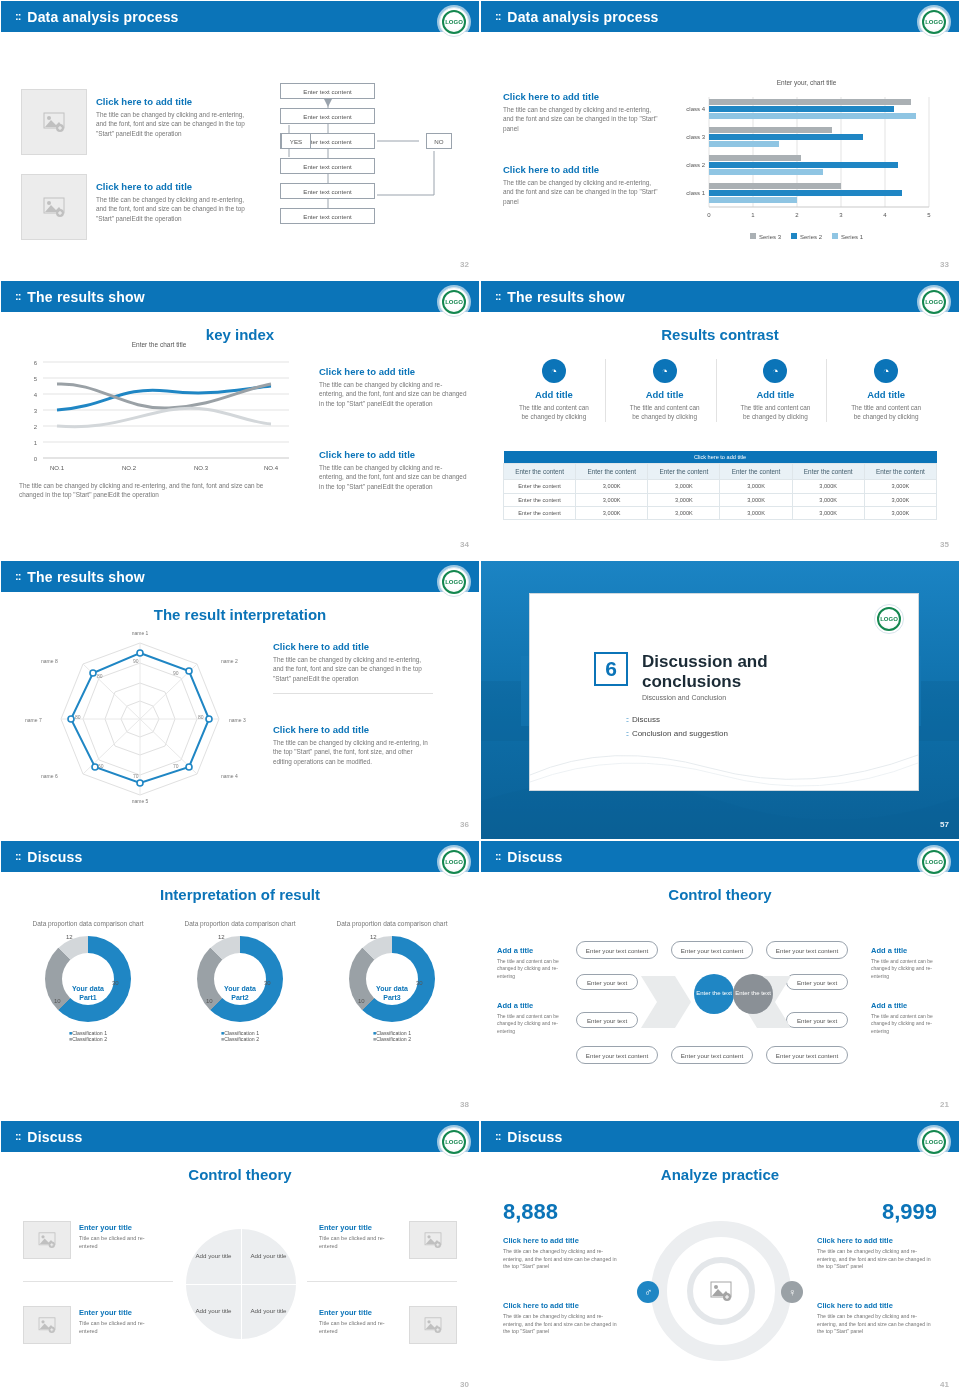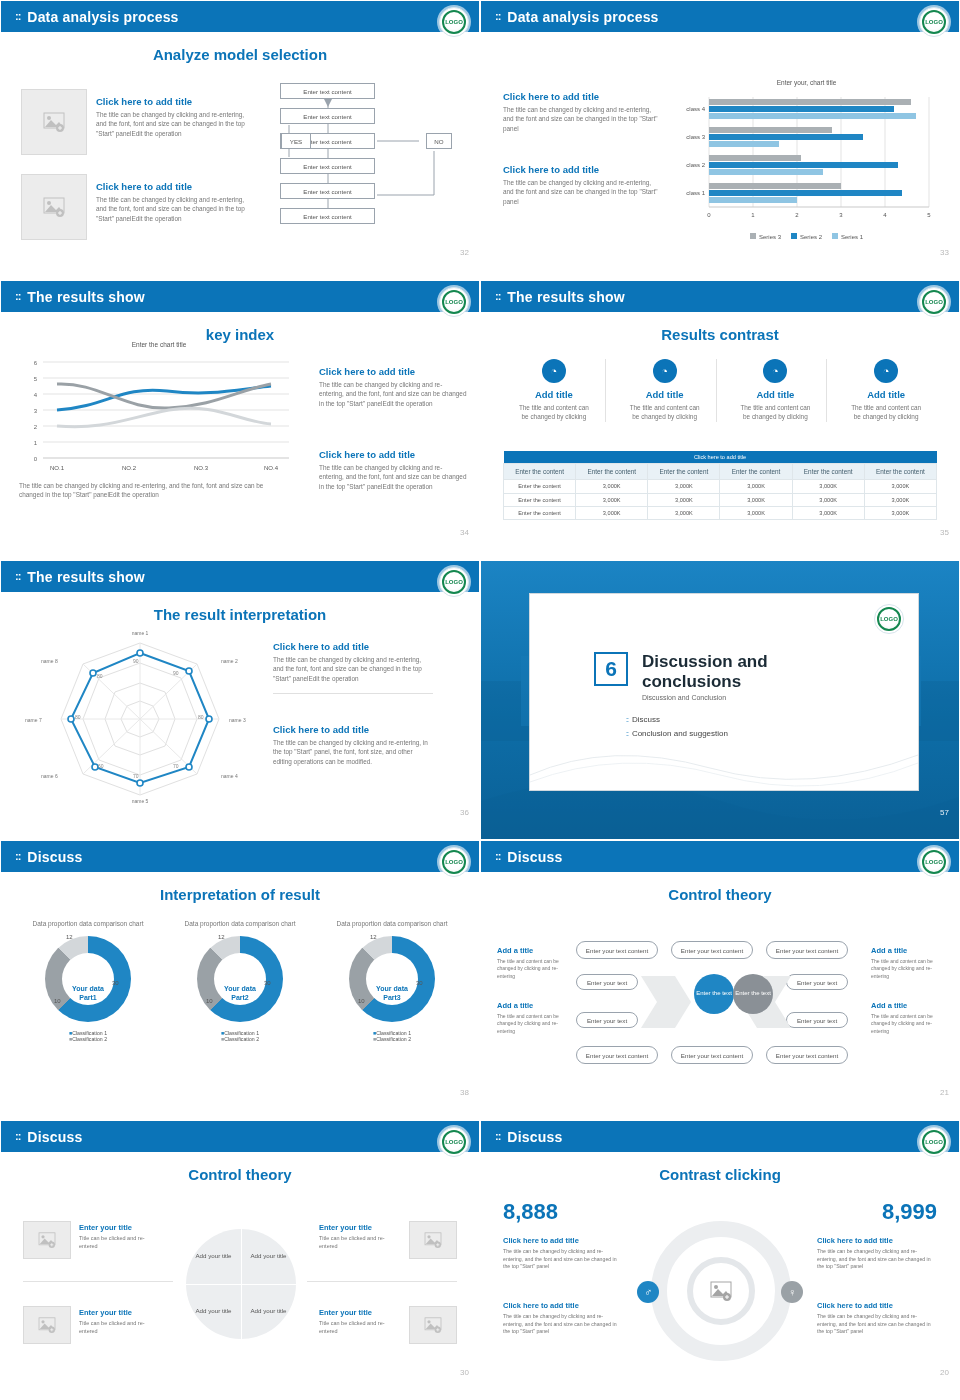--- a/index.html
+++ b/index.html
@@ -41,22 +41,22 @@
     box-shadow:0 0 0 2px rgba(255,255,255,.6);
   }
   .badge .ring {
     width:24px;height:24px;border-radius:50%;
     border:2px solid #14874f;
     display:flex;align-items:center;justify-content:center;
     font-size:6px; color:#14874f; font-weight:bold;
     background:radial-gradient(circle at 50% 40%, #fff 55%, #e8f4ec 100%);
   }
   .slide-no {
-    position:absolute; right:10px; bottom:22px;
-    font-size:8px; color:#b9b9b9;
+    position:absolute; right:10px; bottom:10px;
+    font-size:8px; color:#b9b9b9;font-weight:bold;
   }
   .title {
     text-align:center; color:#0b74b8;
     font-size:15px; font-weight:bold;
     margin-top:14px;
   }
   .sub { font-size:6.4px; color:#777; line-height:1.45; }
   .h4 { color:#0b74b8; font-size:9.5px; font-weight:bold; margin-bottom:3px;}
   .imgph {
     background:#ececec; border:1px solid #dadada;
@@ -127,21 +127,20 @@
 <div class="grid">
 
   <div class="slide">
     <div class="hdr">
       <span class="dots">::</span>
       <span>Data analysis process</span>
     </div>
     <div class="badge">
         <div class="ring">LOGO</div>
       </div>
-    <div class="title">Analyze model selection</div>
 
     <div class="imgph" style="position:absolute;left:20px;top:88px;width:66px;height:66px;">
       <svg width="22" height="20" viewBox="0 0 22 20">
           <rect x="1" y="1" width="20" height="15" fill="none" stroke="#8d8d8d"></rect>
           <circle cx="6" cy="6" r="2" fill="#8d8d8d"></circle>
           <path d="M2 15 L8 8 L13 13 L16 10 L20 15 Z" fill="#8d8d8d"></path>
           <circle cx="17" cy="16" r="4" fill="#8d8d8d"></circle>
           <path d="M17 14v4M15 16h4" stroke="#fff" stroke-width="1"></path>
         </svg>
     </div>
@@ -680,21 +679,21 @@
   </div>
 
   <div class="slide">
     <div class="hdr">
       <span class="dots">::</span>
       <span>Discuss</span>
     </div>
     <div class="badge">
         <div class="ring">LOGO</div>
       </div>
-    <div class="title">Contrast clicking</div>
+    <div class="title">Analyze practice</div>
 
     <div class="bignum" style="position:absolute;left:22px;top:78px;">8,888</div>
     <div class="bignum" style="position:absolute;right:22px;top:78px;">8,999</div>
 
     <div style="position:absolute;left:22px;top:115px;width:120px;">
       <div class="h4" style="font-size:7.5px">Click here to add title</div>
       <div class="sub" style="font-size:5.2px">The title can be changed by clicking and re-entering, and the font and size can be changed in the top "Start" panel</div>
     </div>
     <div style="position:absolute;left:22px;top:180px;width:120px;">
       <div class="h4" style="font-size:7.5px">Click here to add title</div>
@@ -716,16 +715,16 @@
             <rect x="1" y="1" width="20" height="15" fill="none" stroke="#a5a5a5"></rect>
             <circle cx="6" cy="6" r="2" fill="#a5a5a5"></circle>
             <path d="M2 15 L8 8 L13 13 L16 10 L20 15 Z" fill="#a5a5a5"></path>
             <circle cx="17" cy="16" r="4" fill="#a5a5a5"></circle>
             <path d="M17 14v4M15 16h4" stroke="#fff" stroke-width="1"></path>
           </svg>
       </div>
     </div>
     <div style="position:absolute;left:156px;top:160px;width:22px;height:22px;border-radius:50%;background:#1f86c4;color:#fff;display:flex;align-items:center;justify-content:center;font-size:11px;">♂</div>
     <div style="position:absolute;right:156px;top:160px;width:22px;height:22px;border-radius:50%;background:#9aa1a6;color:#fff;display:flex;align-items:center;justify-content:center;font-size:11px;">♀</div>
-    <div class="slide-no">20</div>
+    <div class="slide-no">41</div>
   </div>
 
 </div>
 
 </body></html>

